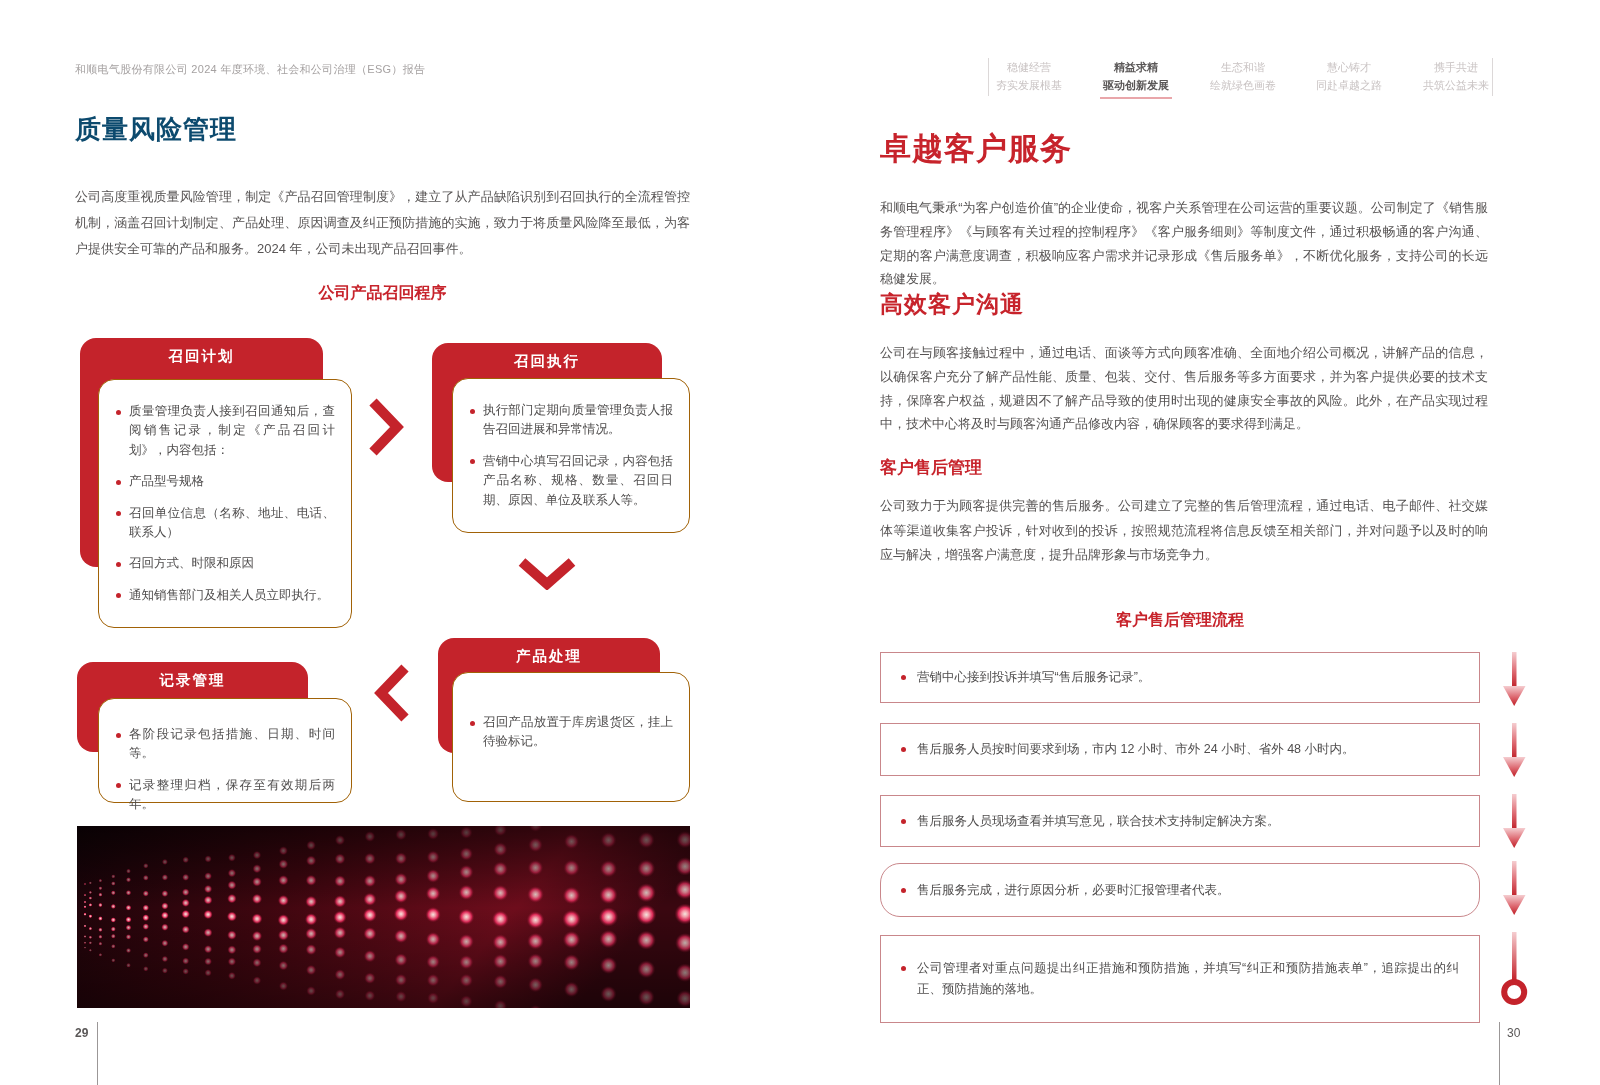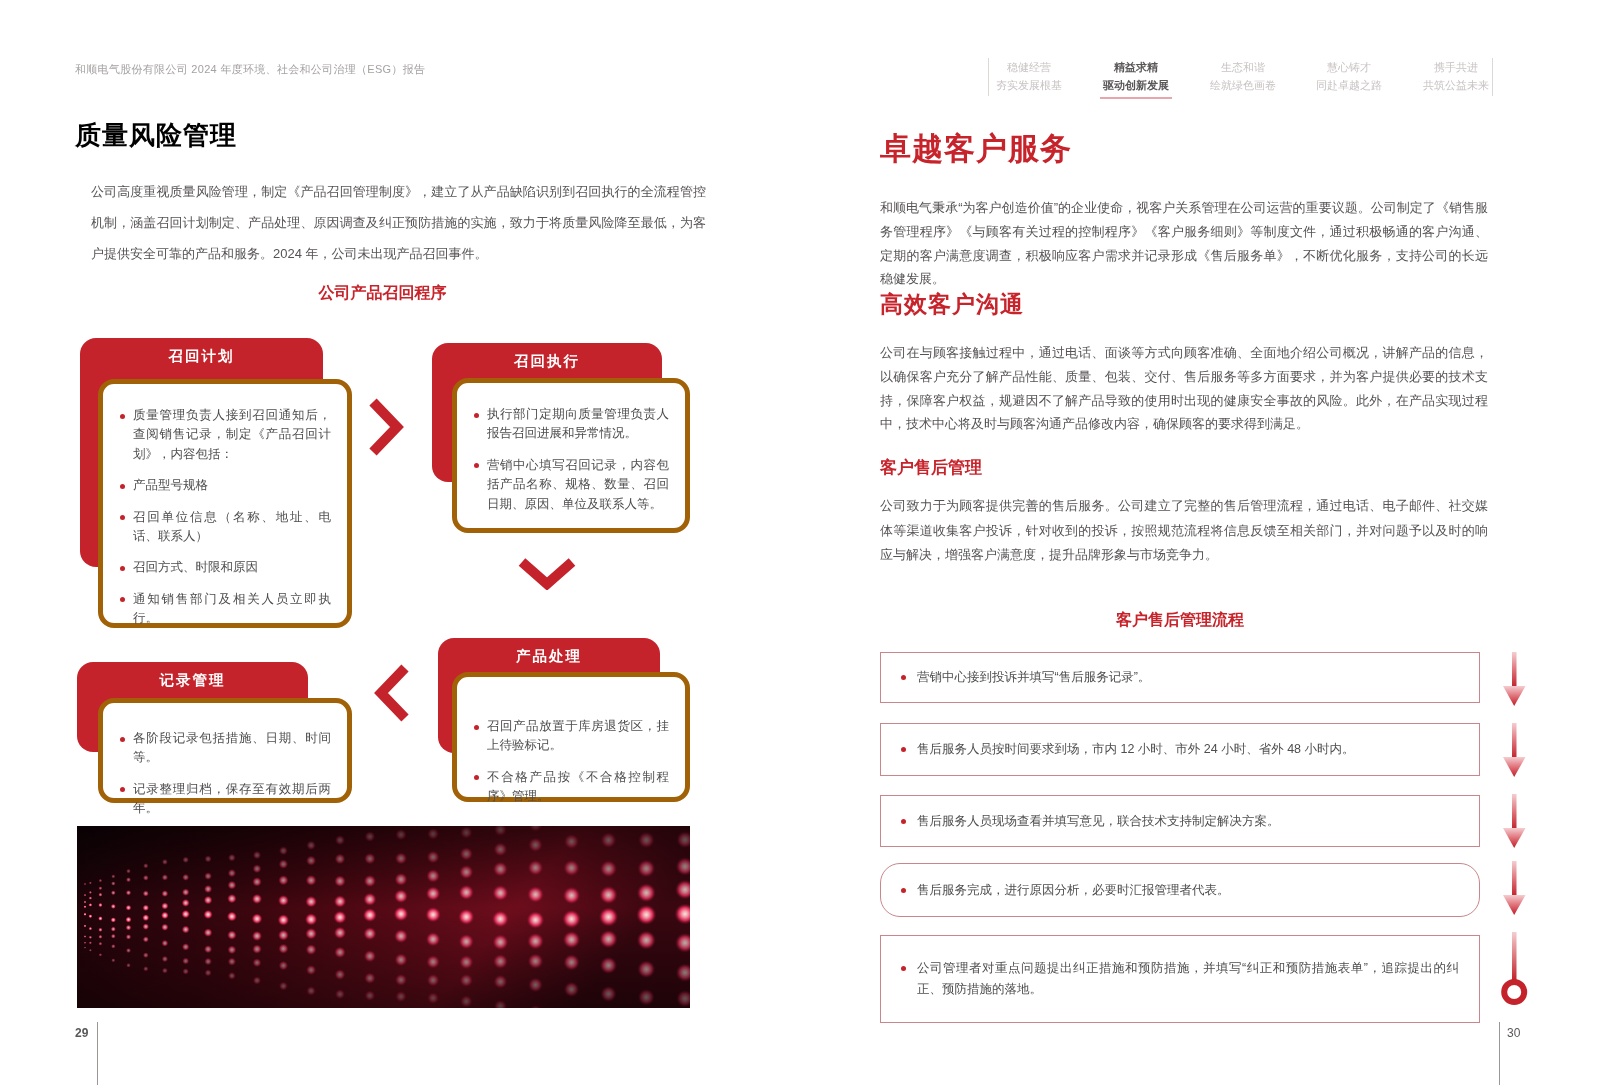--- a/index.html
+++ b/index.html
@@ -9,38 +9,38 @@
 
   
   .running-head{left:75px;top:62px;font-size:11px;color:#a5a1a1;letter-spacing:.3px;}
   .nav-item{position:absolute;top:58px;text-align:center;font-size:11px;line-height:1.65;color:#c9c3c3;}
   .nav-item .l1{display:block;}
   .nav-item.active{color:#5a5757;font-weight:bold;}
   .nav-underline{position:absolute;height:2px;background:#e9a6aa;}
   .nav-div{position:absolute;top:58px;width:1px;height:38px;background:#dcd8d8;}
 
   
-  .h1-left{left:75px;top:118px;font-size:26px;font-weight:bold;color:#000000;letter-spacing:1px;}
+  .h1-left{left:75px;top:112px;font-size:26px;font-weight:bold;color:#0c4a6e;letter-spacing:1px;}
   .h1-right{left:880px;top:128px;font-size:31px;font-weight:bold;color:#c7232b;letter-spacing:1px;}
   .h2-right{left:880px;top:289px;font-size:23px;font-weight:bold;color:#c7232b;letter-spacing:1px;}
   .h3-right{left:880px;top:456px;font-size:17px;font-weight:bold;color:#c7232b;}
   .flow-title{font-size:16px;font-weight:bold;color:#c7232b;text-align:center;}
 
   
   .para{text-align:justify;font-size:13px;color:#565353;}
-  .p-left-intro{left:75px;top:176px;width:615px;line-height:31px;margin-left:16px;}
+  .p-left-intro{left:75px;top:184px;width:615px;line-height:26px;}
   .p-right-intro{left:880px;top:196px;width:608px;line-height:23.8px;}
   .p-right-s1{left:880px;top:341px;width:608px;line-height:23.8px;}
   .p-right-s2{left:880px;top:494px;width:608px;line-height:24.6px;}
 
   
   .fback{position:absolute;background:#c4232b;border-radius:16px;}
   .fback .ftitle{display:block;text-align:center;color:#ffffff;font-size:14.5px;font-weight:bold;
                  padding-top:9px;letter-spacing:2px;}
-  .fcard{position:absolute;background:#ffffff;border:5px solid #a16207;border-radius:16px;box-sizing:border-box;
+  .fcard{position:absolute;background:#ffffff;border:1px solid #a16207;border-radius:16px;box-sizing:border-box;
          padding:22px 16px 12px 17px;}
   .fcard ul{margin:0;padding:0;list-style:none;}
   .fcard li{position:relative;padding-left:13px;margin-bottom:12px;font-size:12.5px;line-height:19.4px;
             color:#4f4d4d;text-align:justify;}
   .fcard li::before{content:"";position:absolute;left:0;top:7.5px;width:5px;height:5px;border-radius:50%;
             background:#c4232b;}
 
   
   .sbox{position:absolute;left:880px;width:600px;border:1px solid #c9878b;background:#ffffff;
         box-sizing:border-box;display:flex;align-items:center;}
@@ -121,21 +121,20 @@
   <svg class="abs" style="left:516px;top:556px;" width="62" height="34">
     <polyline points="6,6 31,28 56,6" fill="none" stroke="#c4232b" stroke-width="10"></polyline>
   </svg>
 
   <div class="fback" style="left:438px;top:638px;width:222px;height:115px;">
     <span class="ftitle">产品处理</span>
   </div>
   <div class="fcard" style="left:452px;top:672px;width:238px;height:130px;padding-top:40px;">
     <ul>
       <li>召回产品放置于库房退货区，挂上待验标记。</li>
-      <li>不合格产品按《不合格控制程序》管理。</li>
     </ul>
   </div>
 
   <svg class="abs" style="left:374px;top:662px;" width="38" height="62">
     <polyline points="31,6 7,31 31,56" fill="none" stroke="#c4232b" stroke-width="10"></polyline>
   </svg>
 
   <div class="fback" style="left:77px;top:662px;width:231px;height:90px;">
     <span class="ftitle">记录管理</span>
   </div>

